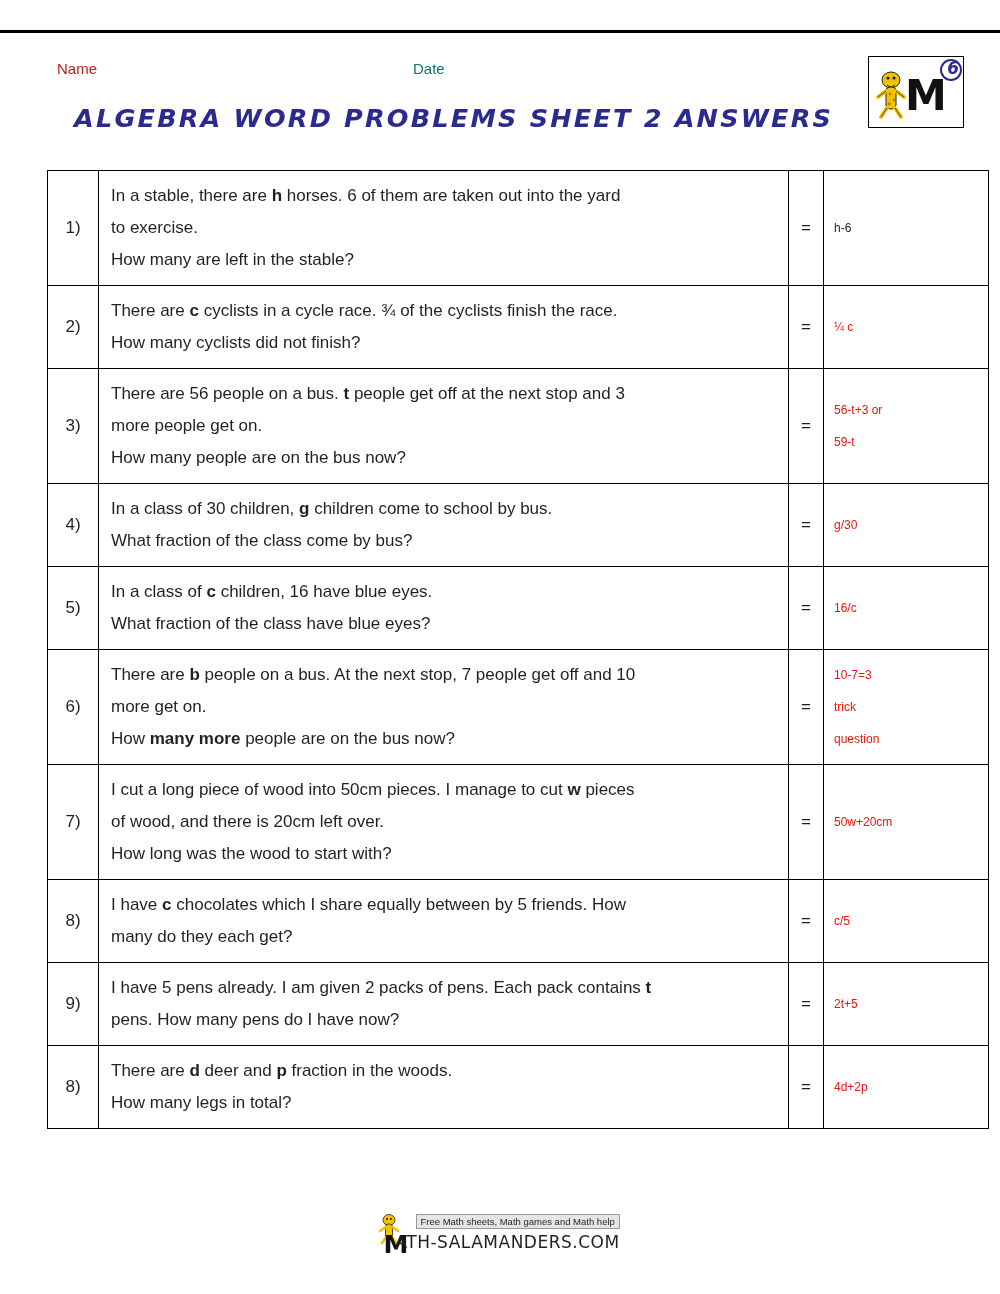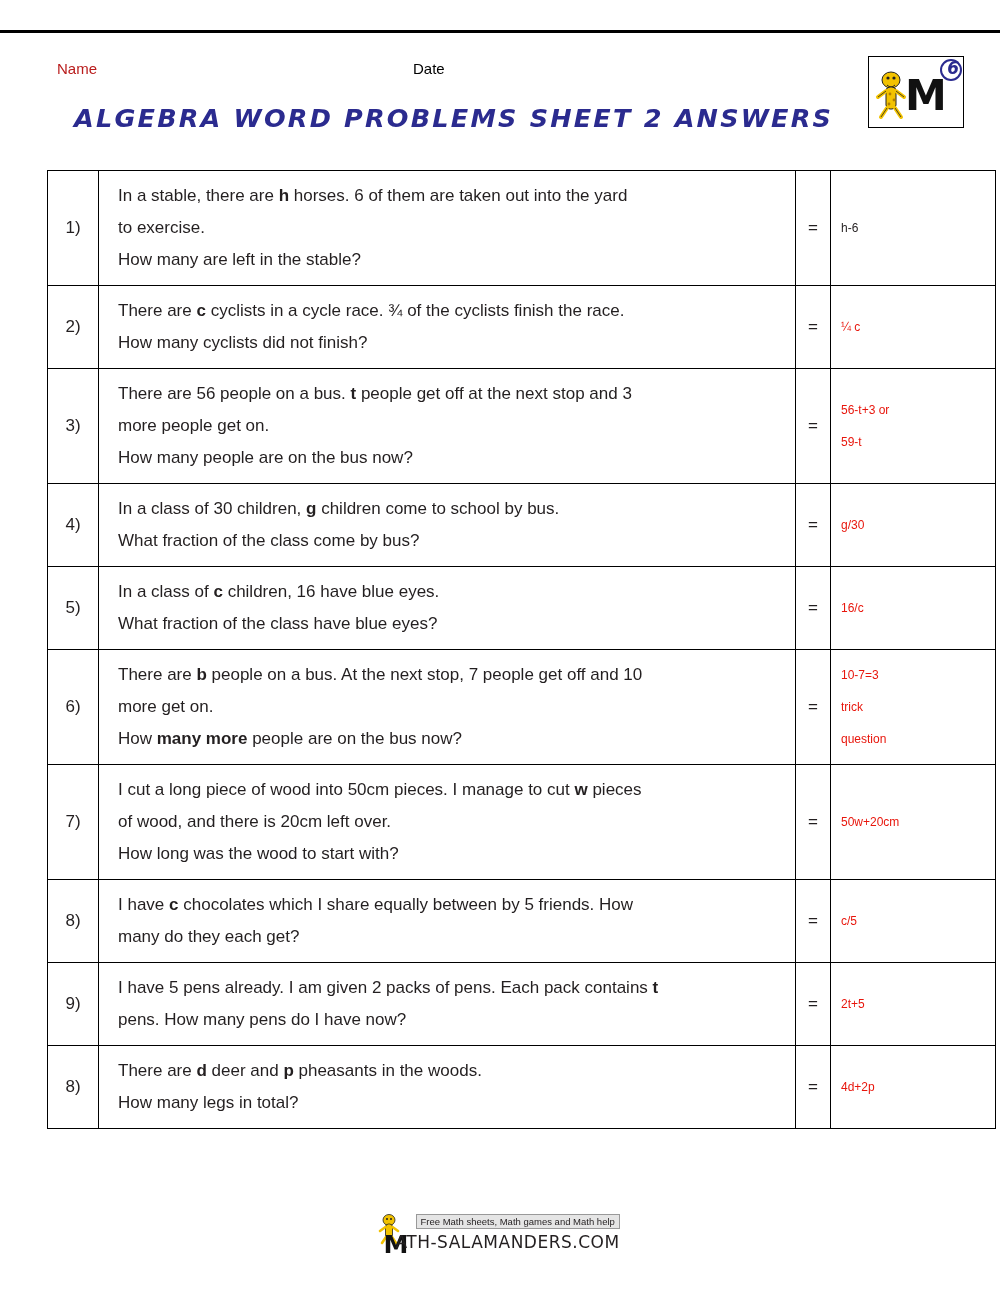--- a/index.html
+++ b/index.html
@@ -32,21 +32,21 @@
   .name-label {
     position: absolute;
     left: 57px; top: 60px;
     font-size: 15px;
     color: #b91c1c;
   }
   .date-label {
     position: absolute;
     left: 413px; top: 60px;
     font-size: 15px;
-    color: #000000;
+    color: #0f766e;
   }
   .title {
     position: absolute;
     left: 74px; top: 103px;
     font-family: "DejaVu Sans", sans-serif;
     font-size: 25.5px;
     font-style: italic;
     font-weight: bold;
     letter-spacing: 2.2px;
     color: #2b2b8f;
@@ -113,21 +113,21 @@
     text-align: center;
     font-size: 17px;
     color: #231f20;
     padding: 4px 0;
   }
   td.qtext {
     width: 665px;
     font-size: 17px;
     color: #231f20;
     line-height: 32px;
-    padding: 9px 12px 9px 19px;
+    padding: 9px 12px 9px 12px;
     margin-left: 8px;
   }
   td.eq {
     width: 34px;
     text-align: center;
     font-size: 17px;
     color: #231f20;
   }
   td.ans {
     width: 150px;
@@ -322,21 +322,21 @@
             <div><span>pens. How many pens do I have now?</span></div>
           </td>
           <td class="eq">=</td>
           <td class="ans">
             <div>2t+5</div>
           </td>
         </tr>
         <tr>
           <td class="num">8)</td>
           <td class="qtext">
-            <div><span>There are </span><b>d</b><span> deer and </span><b>p</b><span> pheasants in the woods.</span></div>
+            <div><span>There are </span><b>d</b><span> deer and </span><b>p</b><span> fraction in the woods.</span></div>
             <div><span>How many legs in total?</span></div>
           </td>
           <td class="eq">=</td>
           <td class="ans">
             <div>4d+2p</div>
           </td>
         </tr>
       </tbody>
   </table>
 

